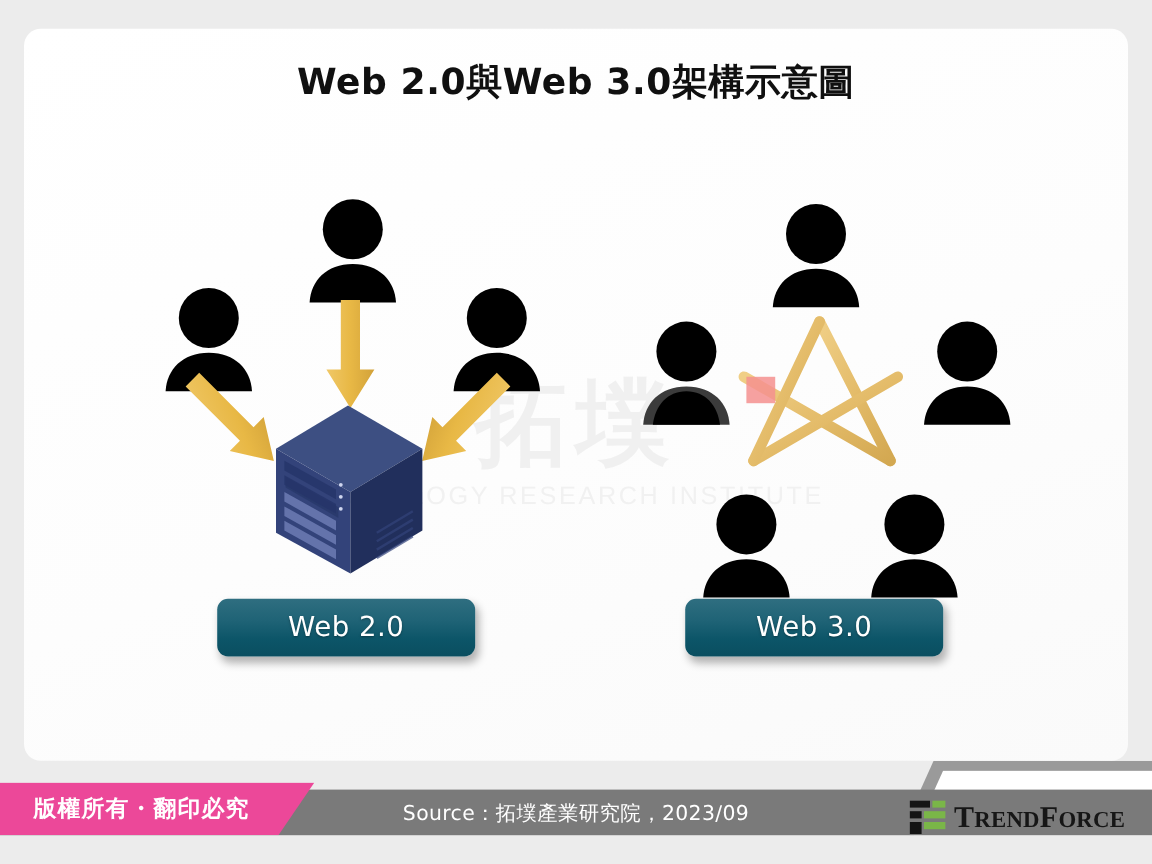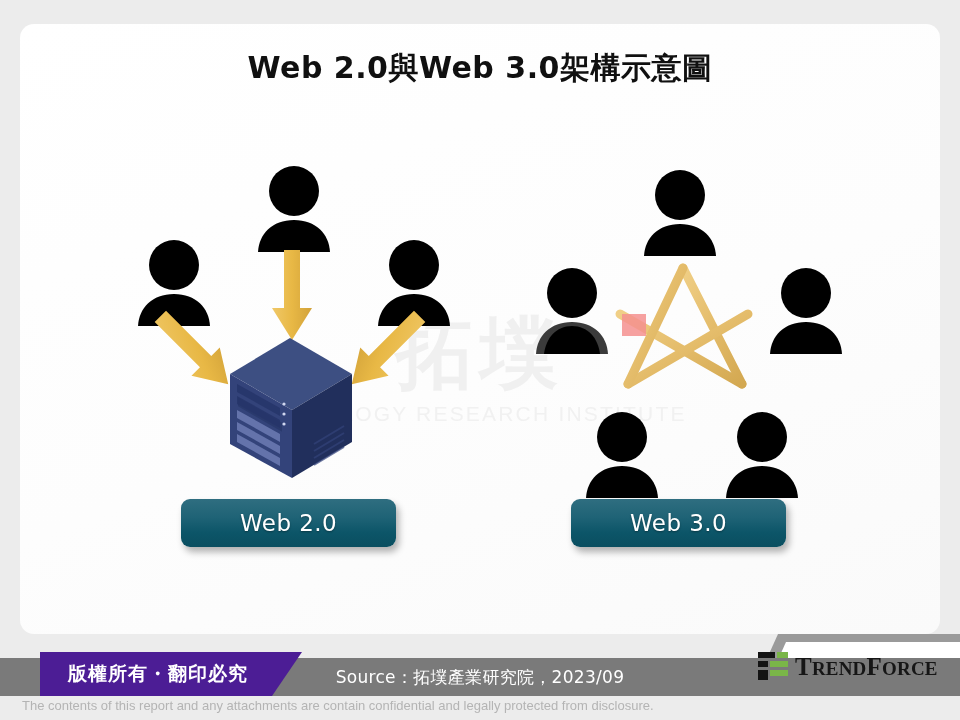--- a/index.html
+++ b/index.html
@@ -87,40 +87,40 @@
     background:#9a9a9a;
     clip-path:polygon(28px 0, 210px 0, 210px 62px, 0 62px);
   }
   .footer-corner .wedge-inner{
     position:absolute; left:8px; top:8px; width:210px; height:62px;
     background:#ffffff;
     clip-path:polygon(28px 0, 210px 0, 210px 62px, 0 62px);
   }
   .ribbon{
     position:absolute; left:0; top:652px; width:290px; height:44px;
-    background:#4c1d95;
+    background:#ec4899;
     border-top-right-radius:0;
     clip-path:polygon(0 0, 262px 0, 232px 44px, 0 44px);
-    display:flex; align-items:center;margin-left:40px;
+    display:flex; align-items:center;
   }
   .ribbon span{
     margin-left:28px;
     color:#ffffff; font-size:19px; font-weight:700;
     font-family:"DejaVu Sans","Liberation Sans",sans-serif;
     letter-spacing:1px;
   }
   .source-text{
     position:absolute; left:0; top:658px; width:960px; height:38px;
     display:flex; align-items:center; justify-content:center;
     color:#ffffff; font-size:17px;
     font-family:"DejaVu Sans","Liberation Sans",sans-serif;
     letter-spacing:.3px;
   }
   .tf-logo{
-    position:absolute; left:758px; top:652px;
+    position:absolute; left:758px; top:667px;
     display:flex; align-items:center; gap:7px;
   }
   .tf-mark{ width:30px; height:28px; position:relative; }
   .tf-name{
     font-family:"Liberation Serif","DejaVu Serif",serif;
     font-size:25px; font-weight:700; color:#161616;
     letter-spacing:.2px; line-height:1;
   }
   .tf-name .sm{ font-size:19px; }
   .disclaimer{
@@ -322,15 +322,14 @@
         <rect x="19" y="0" width="11" height="6" fill="#7ab648"></rect>
         <rect x="0" y="9" width="10" height="6" fill="#141414"></rect>
         <rect x="12" y="9" width="18" height="6" fill="#7ab648"></rect>
         <rect x="0" y="18" width="10" height="10" fill="#141414"></rect>
         <rect x="12" y="18" width="18" height="6" fill="#7ab648"></rect>
       </svg>
     </div>
     <div class="tf-name"><span>T</span><span class="sm">REND</span><span>F</span><span class="sm">ORCE</span></div>
   </div>
 
-  <div class="disclaimer">The contents of this report and any attachments are contain confidential and legally protected from disclosure.</div>
 
 </div>
 
 </body></html>

